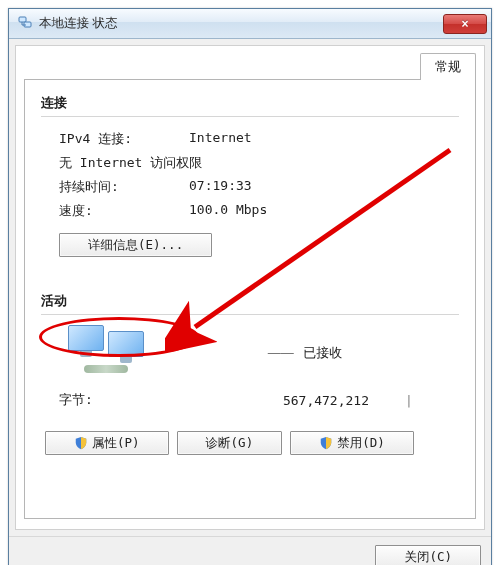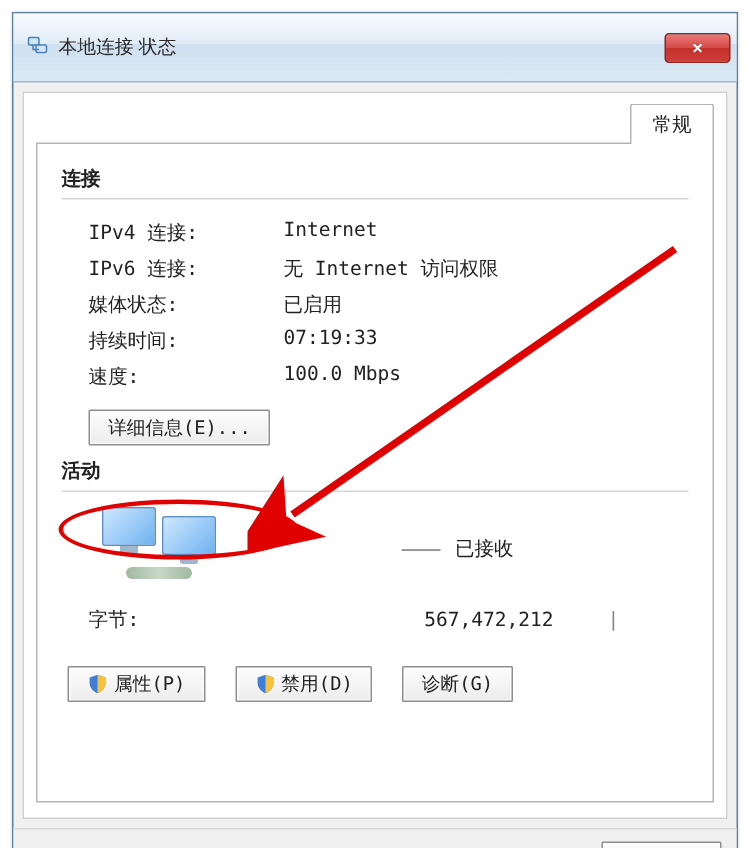--- a/index.html
+++ b/index.html
@@ -11,21 +11,21 @@
     font-size: 12px;
     color: #222;
   }
   .window {
     width: 484px;
     border: 1px solid #5a7fa0;
     background: #f0f0f0;
     box-shadow: 0 0 2px rgba(0,0,0,0.2);
   }
   .titlebar {
-    height: 46px;
+    height: 30px;
     background: linear-gradient(to bottom, #f7fbff 0%, #e1ecf7 45%, #cfe0f0 46%, #dce9f5 100%);
     border-bottom: 1px solid #9db6cc;
     display: flex;
     align-items: center;
     padding: 0 4px 0 8px;
   }
   .titlebar .icon {
     width: 16px; height: 16px; margin-right: 6px;
     display:flex; align-items:center; justify-content:center;
   }
@@ -78,56 +78,56 @@
     display: flex;
     padding: 3px 0 3px 18px;
     font-size: 13px;
     font-family: "SimSun", monospace;
   }
   .kv-row .k { flex: 0 0 130px; }
   .kv-row .v { flex: 1; text-align: left; padding-right: 4px; }
   .btn {
     display: inline-flex; align-items: center; justify-content: center;
     height: 24px;
-    padding: 0 12px;
+    padding: 0 28px;
     background: linear-gradient(to bottom, #fdfdfd 0%, #ececec 100%);
     border: 1px solid #8f8f8f;
     border-radius: 1px;
     font-size: 12.5px;
     font-family: "SimSun", monospace;
     box-shadow: inset 0 0 0 1px rgba(255,255,255,0.6);
     cursor: default;
   }
   .btn .shield {
     width: 14px; height: 14px; margin-right: 4px;
   }
   .details-btn {
     margin: 10px 0 0 18px;
     min-width: 110px;
     font-family: "SimSun", monospace;
   }
   .activity {
-    margin-top: 8px;
+    margin-top: 35px;
   }
   .act-head {
     display: flex; align-items: center;
     padding: 0 10px;
   }
   .act-head .col { flex: 1; text-align: center; font-size: 13px; }
   .act-head .mid { flex: 0 0 110px; display:flex; align-items:center; justify-content:center; }
   .act-data {
     display: flex; align-items: center;
     padding: 10px 10px 0 10px;
     font-family: "SimSun", monospace;
     font-size: 13px;
   }
   .act-data .lab { flex: 0 0 60px; padding-left: 8px;}
   .act-data .val { flex: 1; text-align: right; }
   .act-data .gap { flex: 0 0 80px; display:flex; justify-content:center; color:#888;}
-  .act-btns { margin-top: 22px; display: flex; gap: 20px; padding-left: 4px;}
+  .act-btns { margin-top: 22px; display: flex; gap: 8px; padding-left: 4px;}
   .bottombar {
     background: #f0f0f0;
     padding: 8px 10px;
     display: flex;
     justify-content: flex-end;
     border-top: 1px solid #d8d8d8;
   }
   .bottombar .btn { min-width: 80px; }
   
   .annot-ellipse {
@@ -198,26 +198,21 @@
       </svg>
 
       <div class="section-title">连接</div>
       <div class="hr"></div>
 
       <div class="kv-row">
         <span class="k">IPv4 连接:</span>
         <span class="v">Internet</span>
       </div>
       <div class="kv-row">
-        <span class="k">IPv6 连接:</span>
         <span class="v">无 Internet 访问权限</span>
-      </div>
-      <div class="kv-row">
-        <span class="k">媒体状态:</span>
-        <span class="v">已启用</span>
       </div>
       <div class="kv-row">
         <span class="k">持续时间:</span>
         <span class="v">07:19:33</span>
       </div>
       <div class="kv-row">
         <span class="k">速度:</span>
         <span class="v">100.0 Mbps</span>
       </div>
 
@@ -253,31 +248,31 @@
           <div class="btn">
             <span class="shield">
               <svg viewBox="0 0 16 16" width="14" height="14">
                   <path d="M8 1l6 2v4c0 4-3 7-6 8-3-1-6-4-6-8V3l6-2z" fill="#3f7fd8"></path>
                   <path d="M8 1l6 2v4c0 4-3 7-6 8V1z" fill="#f5c23a"></path>
                 </svg>
             </span>
             <span>属性(P)</span>
           </div>
           <div class="btn">
+            <span>诊断(G)</span>
+          </div>
+          <div class="btn">
             <span class="shield">
               <svg viewBox="0 0 16 16" width="14" height="14">
                   <path d="M8 1l6 2v4c0 4-3 7-6 8-3-1-6-4-6-8V3l6-2z" fill="#3f7fd8"></path>
                   <path d="M8 1l6 2v4c0 4-3 7-6 8V1z" fill="#f5c23a"></path>
                 </svg>
             </span>
             <span>禁用(D)</span>
           </div>
-          <div class="btn">
-            <span>诊断(G)</span>
-          </div>
         </div>
       </div>
 
     </div>
   </div>
 
   <div class="bottombar">
     <div class="btn">关闭(C)</div>
   </div>
 </div>

